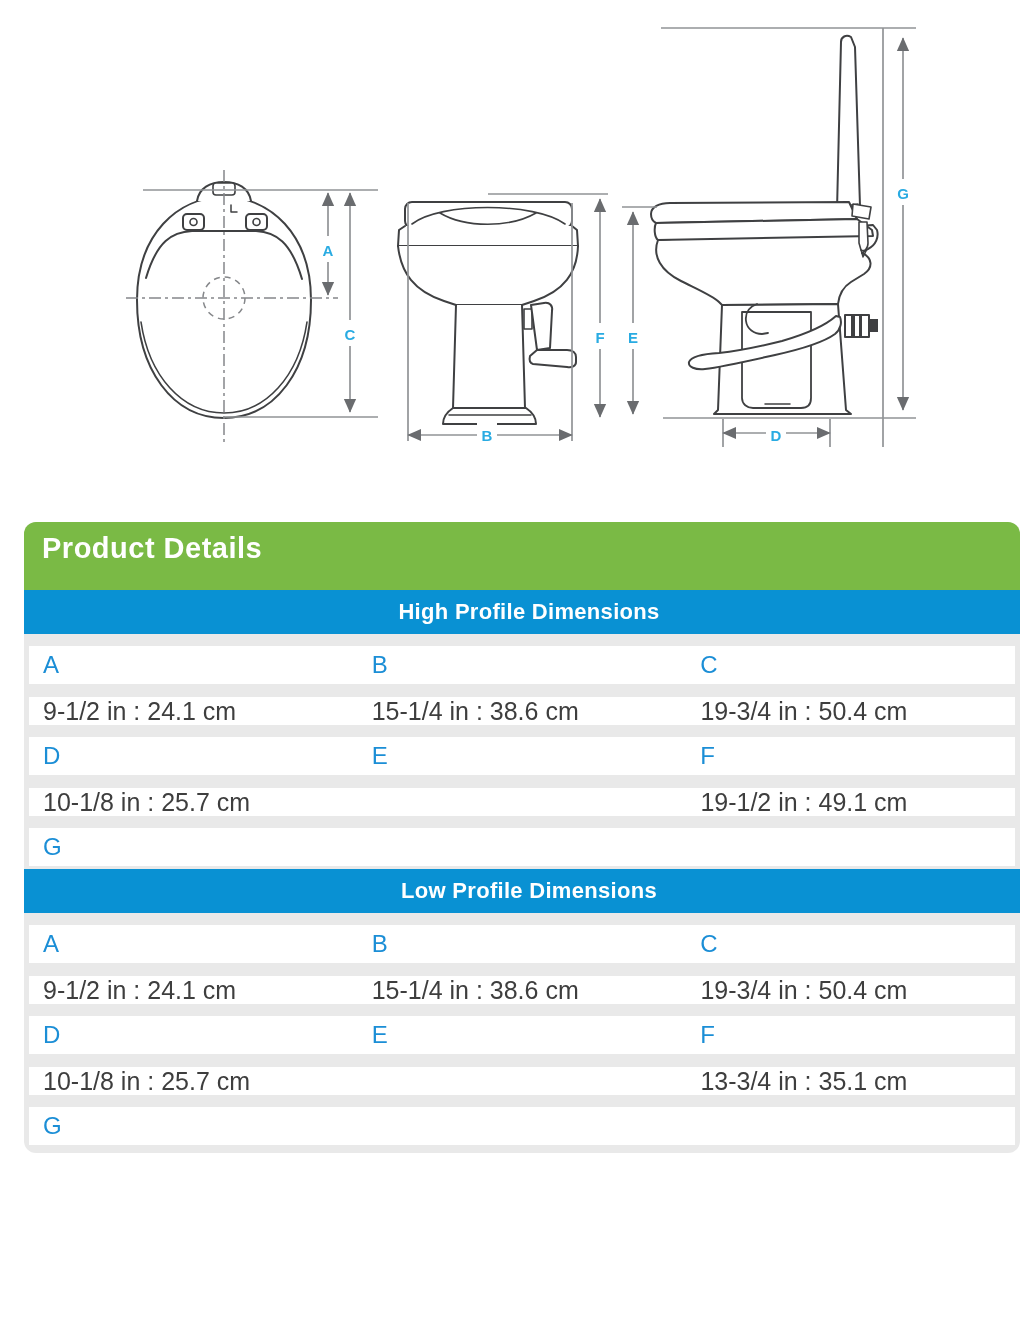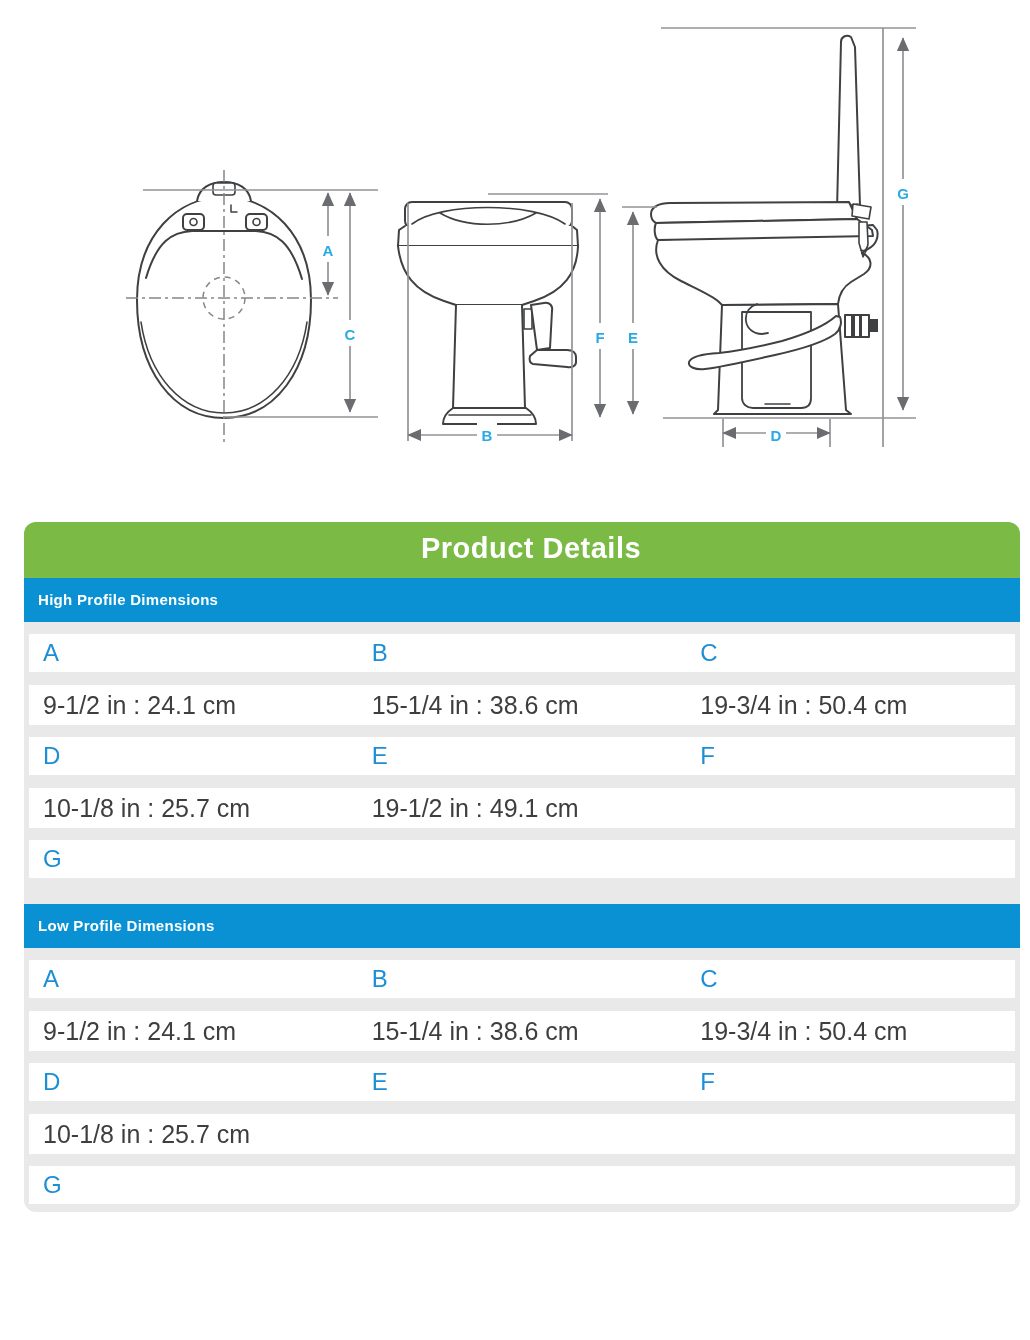--- a/index.html
+++ b/index.html
@@ -7,34 +7,34 @@
     width:1030px;height:1340px;background:#ffffff;
     font-family:"Liberation Sans",sans-serif;position:relative;overflow:hidden;
   }
   .diagram-wrap{position:absolute;top:0;left:0;width:1030px;height:505px;}
   .card{
     position:absolute;left:24px;top:522px;width:996px;
     background:#e9e9e9;border-radius:12px;overflow:hidden;padding-bottom:8px;
     box-sizing:border-box;
   }
   .card-title{
-    height:56px;background:#7ABA45;color:#ffffff;
+    height:68px;background:#7ABA45;color:#ffffff;
     font-size:29px;font-weight:700;line-height:52px;padding-left:18px;
     letter-spacing:.5px;
-    text-align:center;
   }
   .section-head{
     height:44px;background:#0991D3;color:#ffffff;
-    font-size:15px;font-weight:700;line-height:44px;padding-left:14px;
+    font-size:22px;font-weight:700;line-height:44px;padding-left:14px;
     letter-spacing:.3px;
-  }
-  .section-head.low{margin-top:26px;}
+    text-align:center;
+  }
+  .section-head.low{margin-top:3px;}
   .trow{background:#ffffff;margin:12px 5px 0 5px;display:flex;align-items:stretch;}
   .trow.labels{height:38px;}
-  .trow.values{height:40px;margin-top:13px;}
+  .trow.values{height:28px;margin-top:13px;justify-content:space-between;}
   .cell{
     width:33.33%;display:flex;align-items:center;
     padding-left:14px;box-sizing:border-box;white-space:nowrap;
   }
   .cell.full{width:100%;}
   .labels .cell{color:#1b8ed6;font-size:24px;font-weight:400;}
   .values .cell{color:#3e3e3e;font-size:25px;font-weight:400;}
   svg text.dim{
     font-family:"Liberation Sans",sans-serif;font-size:15px;font-weight:bold;
     fill:#29ABE2;text-anchor:middle;
@@ -193,18 +193,19 @@
     <div class="cell">19-3/4 in : 50.4 cm</div>
   </div>
 
   <div class="trow labels">
     <div class="cell">D</div>
     <div class="cell">E</div>
     <div class="cell">F</div>
   </div>
   <div class="trow values">
     <div class="cell">10-1/8 in : 25.7 cm</div>
+    <div class="cell">13-3/4 in : 35.1 cm</div>
   </div>
 
   <div class="trow labels">
     <div class="cell full">G</div>
   </div>
 </div>
 
 </body></html>

